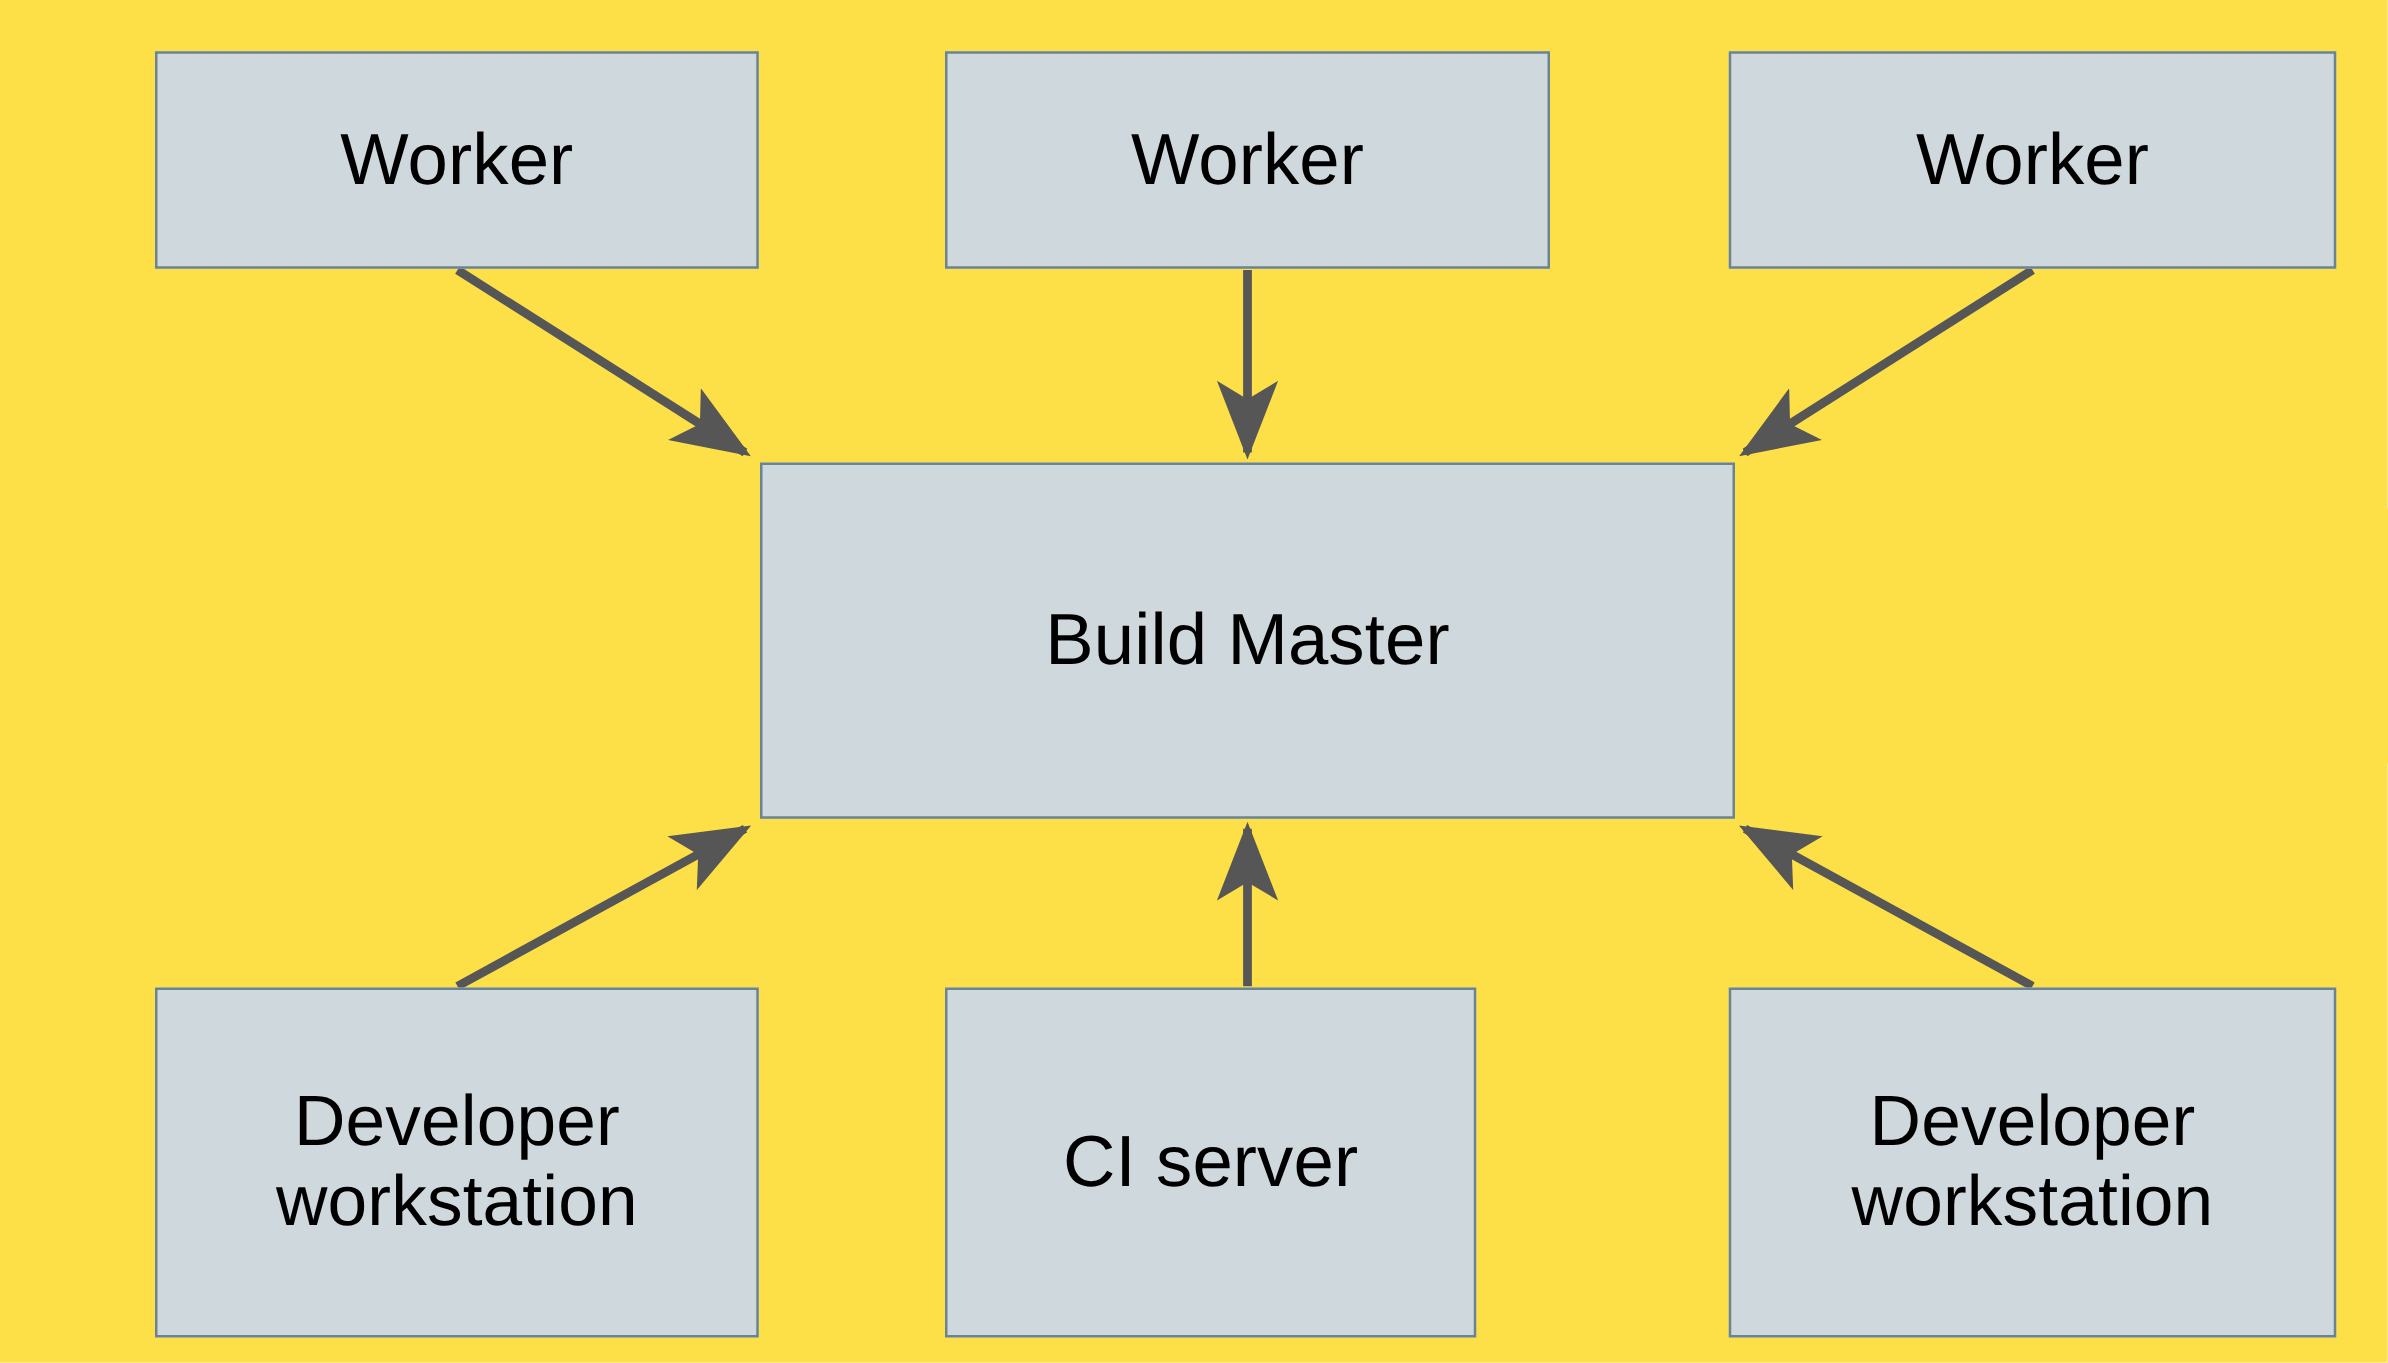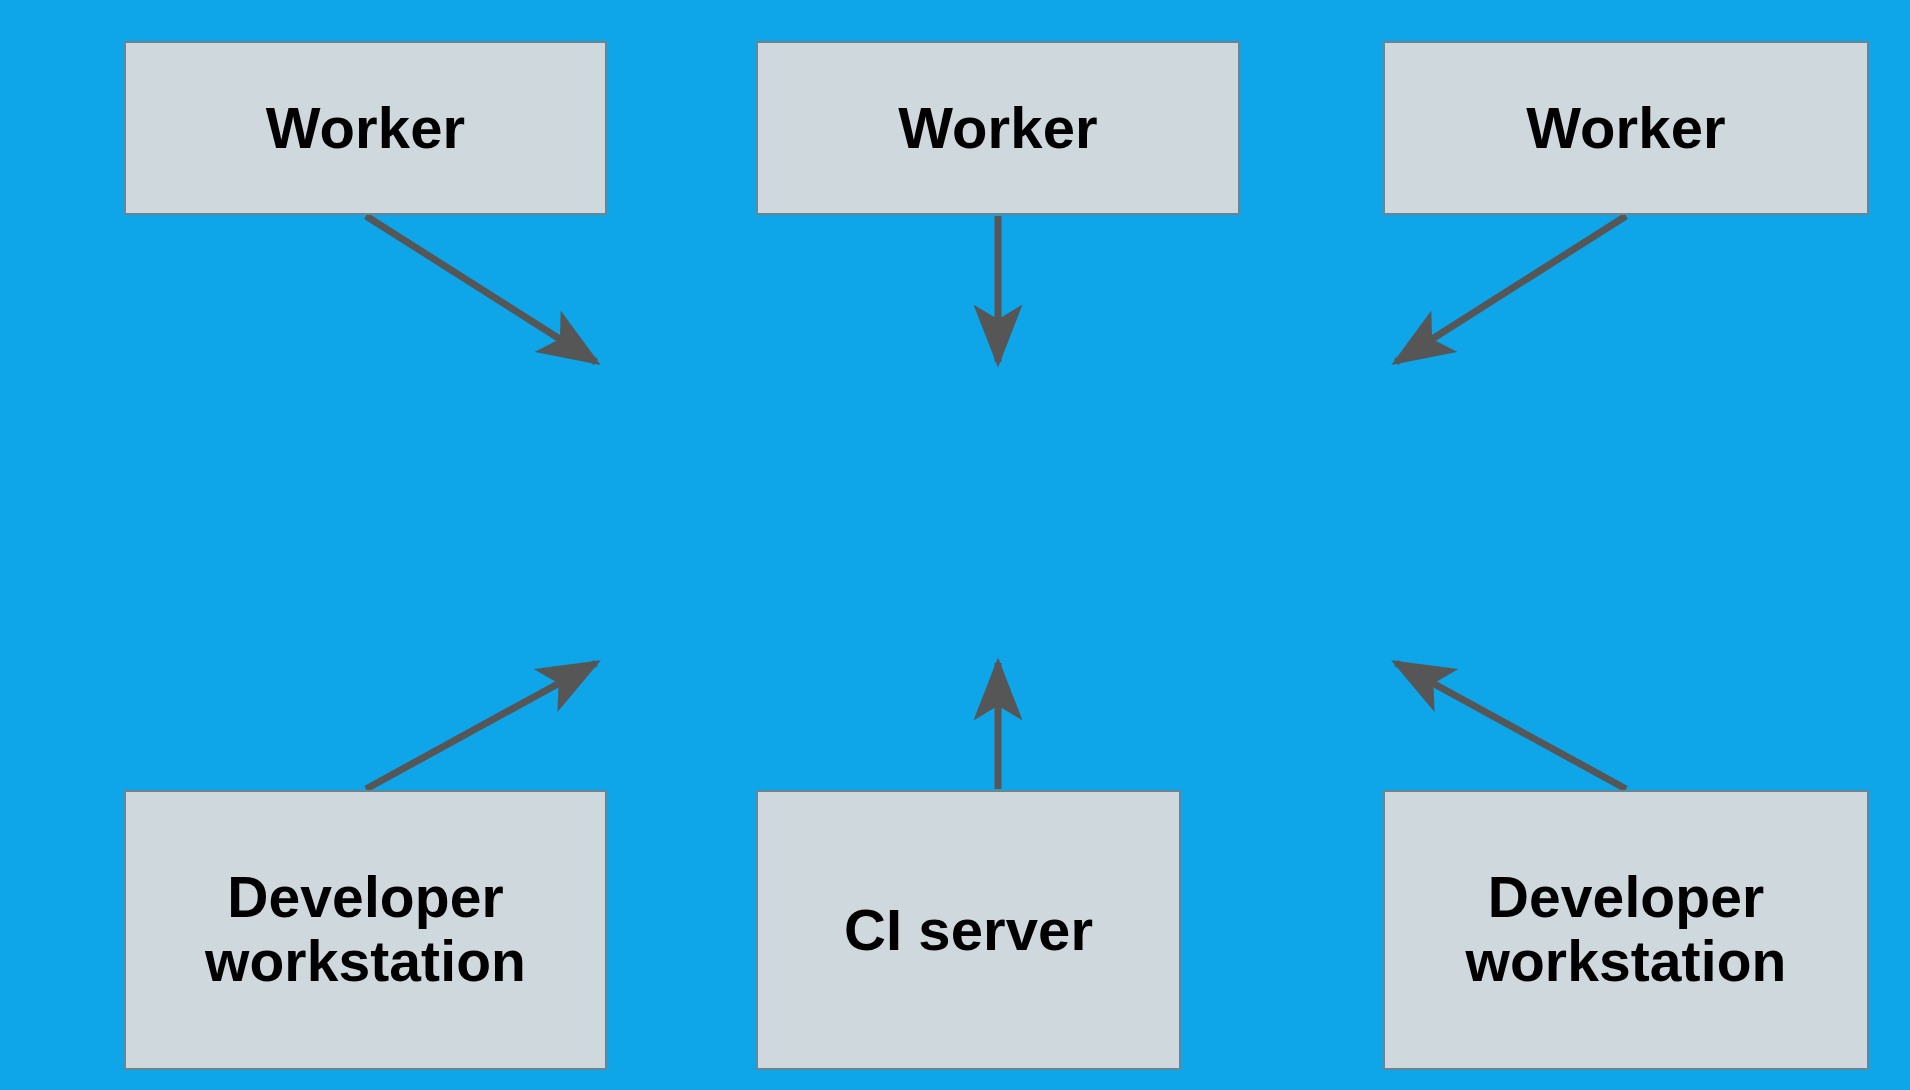--- a/index.html
+++ b/index.html
@@ -10,22 +10,21 @@
   body {
     width: 1910px;
     height: 1090px;
     font-family: "Liberation Sans", sans-serif;
     overflow: hidden;
   }
   #diagram {
     position: relative;
     width: 1910px;
     height: 1090px;
-    background: #0ea5e9;
-    font-weight: bold;
+    background: #fde047;
   }
   #edge-layer {
     position: absolute;
     left: 0;
     top: 0;
     width: 1910px;
     height: 1090px;
     pointer-events: none;
   }
   .node {
@@ -83,20 +82,23 @@
   </div>
 
   <div class="node worker" style="left:756px; top:41px; width:484px; height:174px;">
     <span class="node-label">Worker</span>
   </div>
 
   <div class="node worker" style="left:1383px; top:41px; width:486px; height:174px;">
     <span class="node-label">Worker</span>
   </div>
 
+  <div class="node master" style="left:608px; top:370px; width:780px; height:285px;">
+    <span class="node-label">Build Master</span>
+  </div>
 
   <div class="node dev" style="left:124px; top:790px; width:483px; height:280px;">
     <span class="node-label">Developer
 workstation</span>
   </div>
 
   <div class="node ci" style="left:756px; top:790px; width:425px; height:280px;">
     <span class="node-label">CI server</span>
   </div>
 

